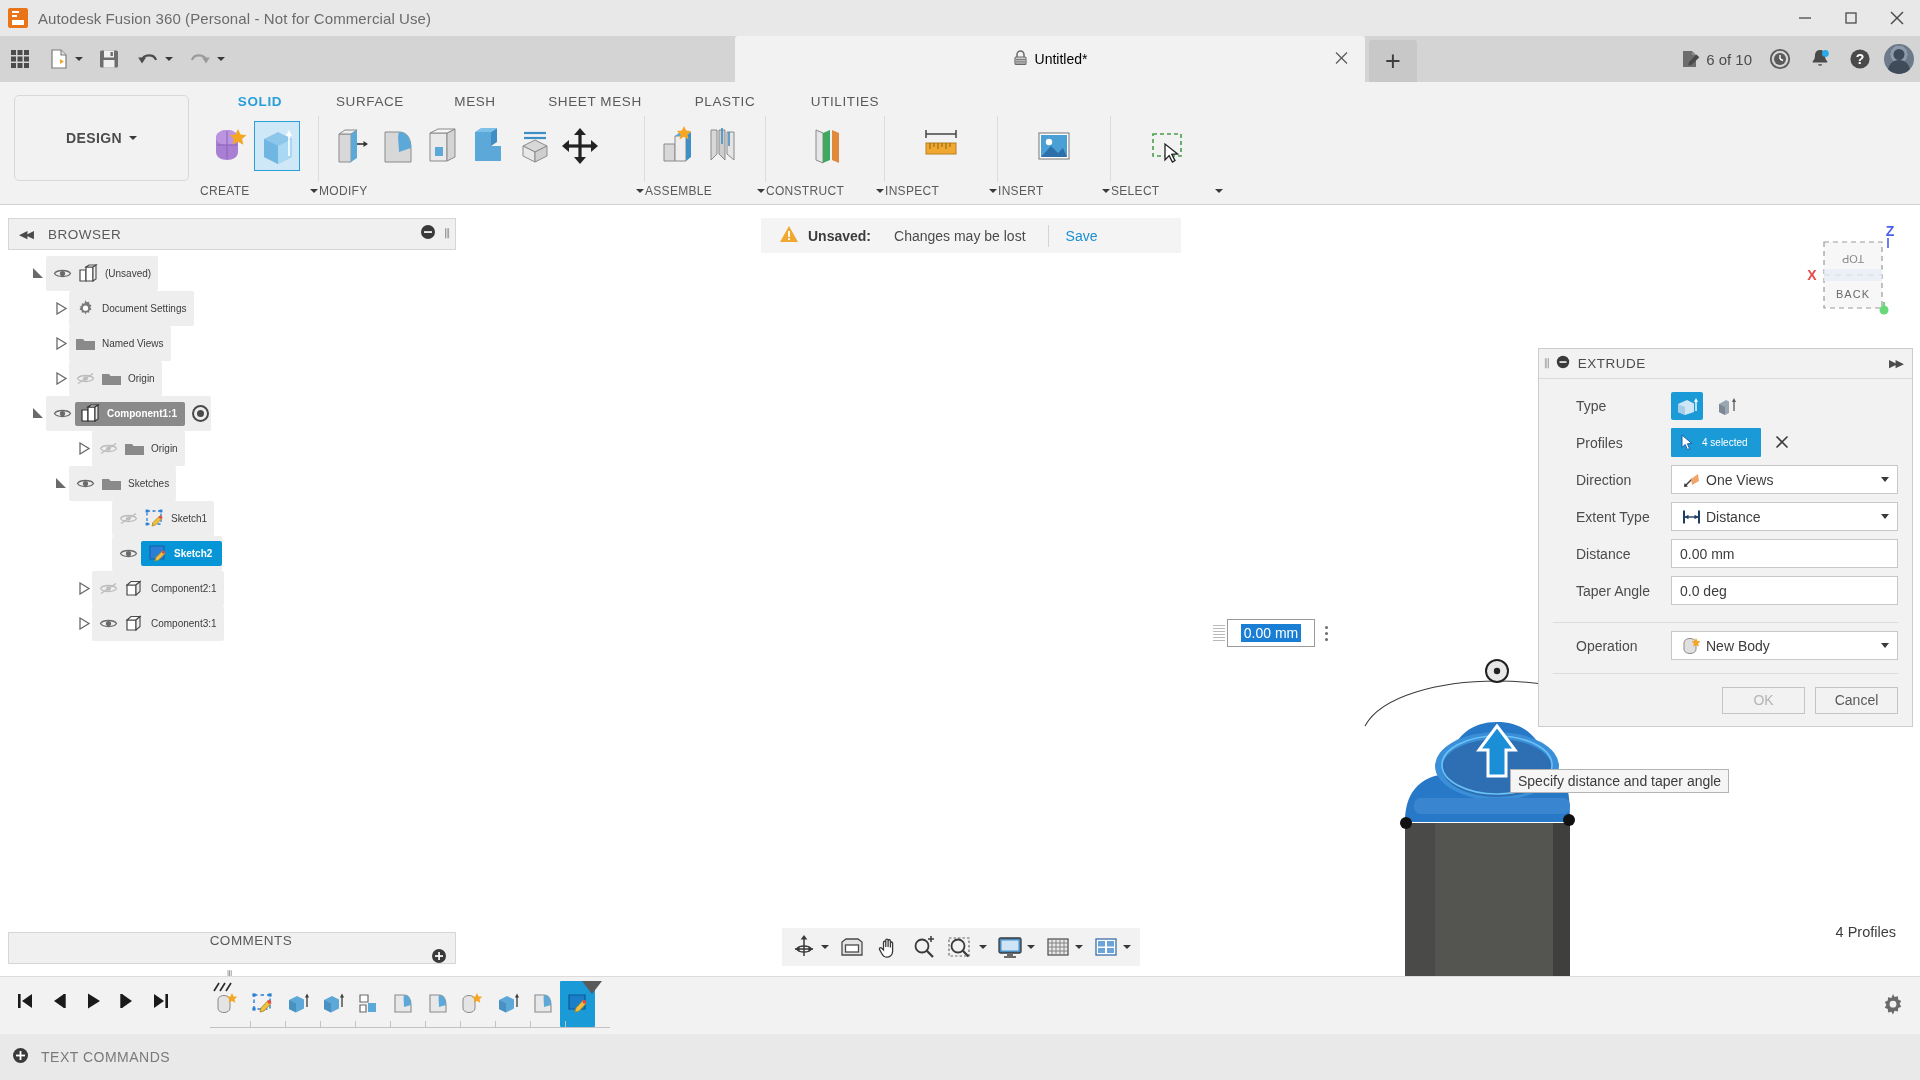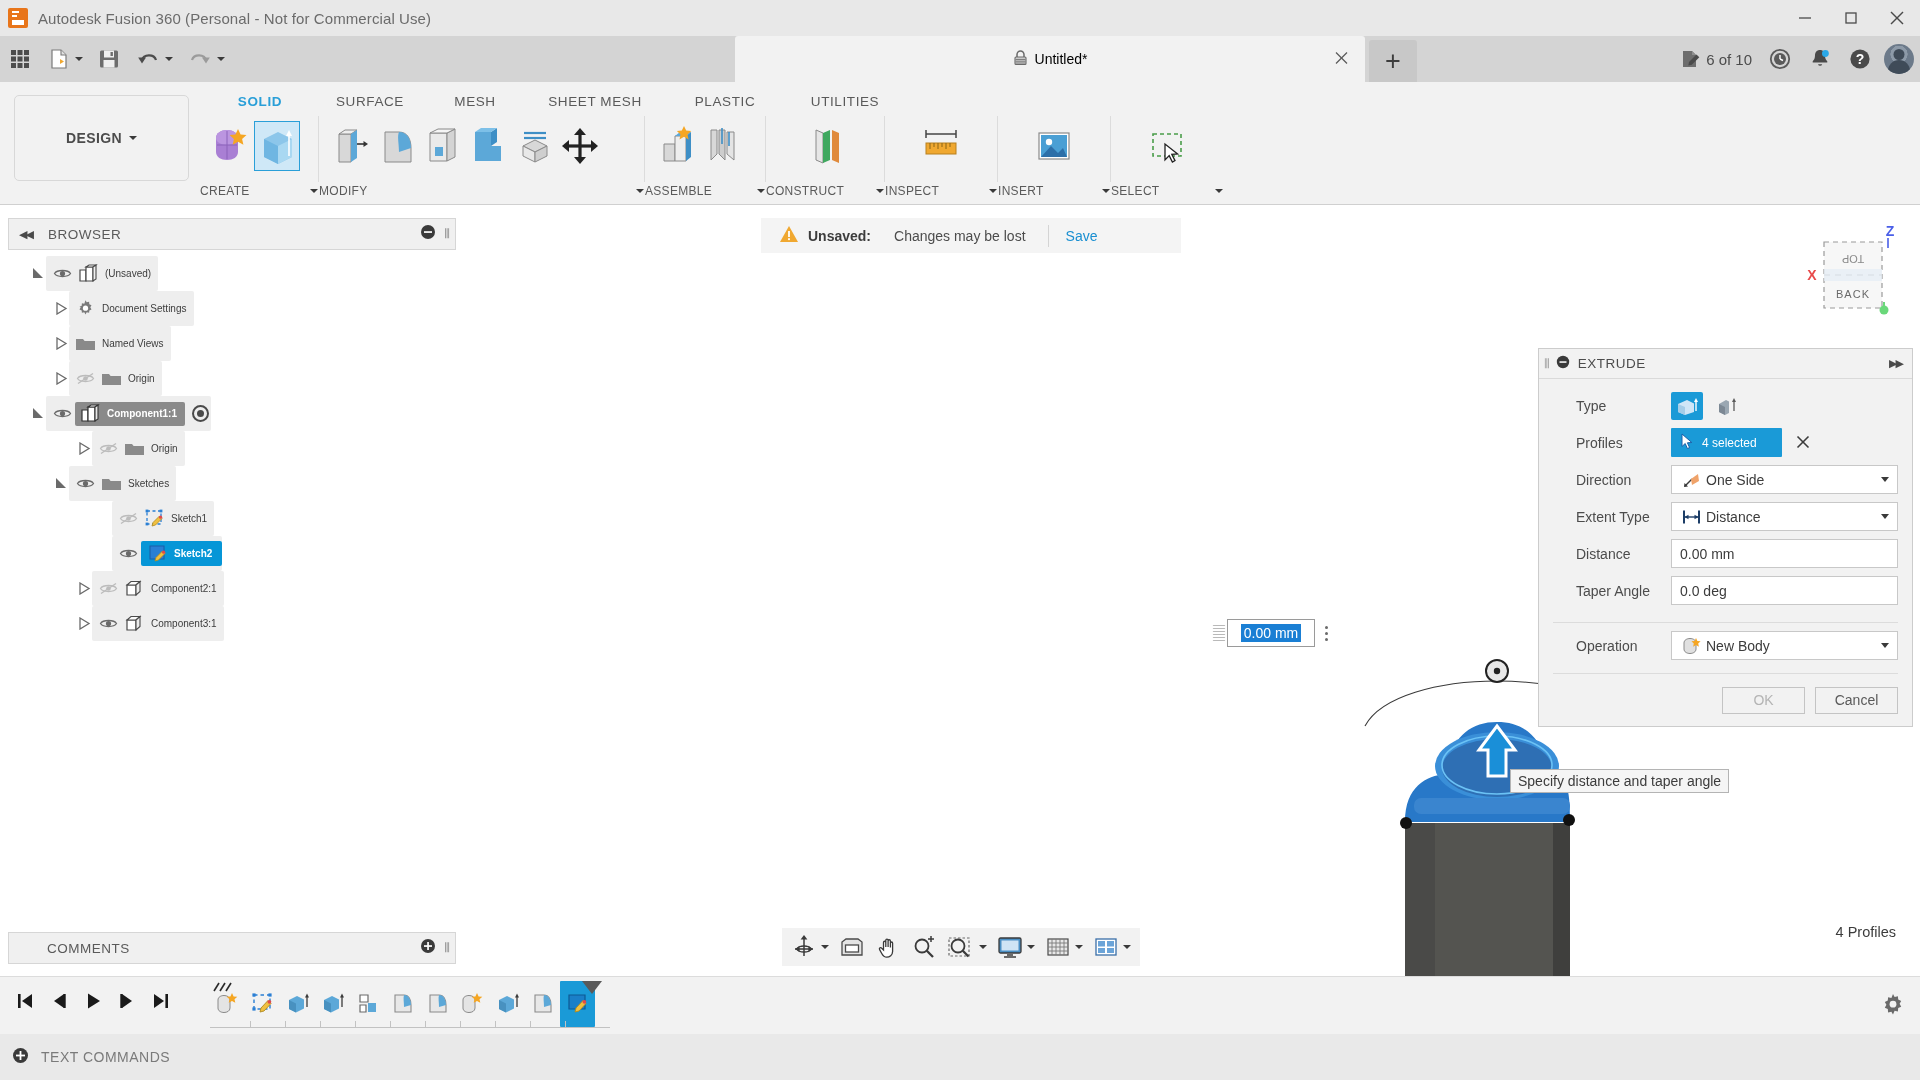--- a/index.html
+++ b/index.html
@@ -174,22 +174,22 @@
   .dlg-head .minus { margin-left:6px; }
   .dlg-head .dtitle { margin-left:8px; font-size:13.5px; color:#4c4c4c; letter-spacing:.5px; }
   .dlg-head .fwd { margin-left:auto; margin-right:10px; color:#4a4a4a; font-size:11px; letter-spacing:-2px;}
   .dlg-body { padding:8px 14px 6px 14px; }
   .frow { display:flex; align-items:center; height:37px; }
   .flabel { width:95px; font-size:14px; color:#4c4c4c; flex:none;margin-left:23px; }
   .fctrl { flex:1; display:flex; align-items:center; }
   .typebtn { width:32px;height:28px;display:flex;align-items:center;justify-content:center;border-radius:2px; }
   .typebtn.on { background:#1a9ad7; }
   .profbtn {
-    height:29px; background:#1a9ad7; color:#fff; font-size:12px;
-    display:flex; align-items:center; padding:0 25px 0 10px; border-radius:1px;
+    height:29px; background:#1a9ad7; color:#fff; font-size:10px;
+    display:flex; align-items:center; padding:0 13px 0 10px; border-radius:1px;
   }
   .profbtn .cur { margin-right:8px; }
   .xbtn { margin-left:14px; color:#3c3c3c; font-size:18px; line-height:1; }
   .sel-ctl {
     flex:1; height:29px; background:#fff; border:1px solid #c8c8c8;
     display:flex; align-items:center; padding:0 8px; font-size:14px; color:#3c3c3c;
   }
   .sel-ctl .sico { width:24px; display:flex; align-items:center; justify-content:center; flex:none;}
   .sel-ctl .stxt { margin-left:2px; }
   .sel-ctl .scar { margin-left:auto; width:0;height:0;border-left:4.5px solid transparent;border-right:4.5px solid transparent;border-top:5px solid #3a3a3a; }
@@ -208,21 +208,21 @@
   }
   .cursor-ext { position:absolute; left:1552px; top:772px; z-index:29; }
 
   .profiles-count {
     position:absolute; right:22px; top:930px; font-size:14.5px; color:#3c3c3c;
   }
 
   
   .comments {
     position:absolute; left:8px; top:932px; width:448px; height:32px;
-    background:#f0f0f0; border:1px solid #d6d6d6; display:flex; align-items:center;
+    background:#f0f0f0; border:1px solid #d6d6d6; display:flex; align-items:center;flex-direction:column;
   }
   .comments .ctitle { margin-left:38px; font-size:13.5px; color:#5a5a5a; letter-spacing:.5px;}
   .comments .cplus { margin-left:auto; margin-right:8px; }
   .comments .cgrip { margin-right:5px; color:#8a8a8a; font-size:13px; }
 
   
   .navbar { position:absolute; left:782px; top:928px; height:38px; display:flex; align-items:center; background:#f2f2f2; padding:0 4px; }
   .nbtn { height:34px; padding:0 5px; display:flex; align-items:center; border-radius:2px; }
   .ncaret { width:0;height:0;border-left:4px solid transparent;border-right:4px solid transparent;border-top:4px solid #3a3a3a; margin-left:4px;}
 
@@ -1011,21 +1011,21 @@
       <div class="frow">
         <span class="flabel">Direction</span>
         <span class="sel-ctl">
           <span class="sico">
             <svg width="18" height="16" viewBox="0 0 18 16">
                 <path d="M2 14 L9 7" stroke="#3a3a3a" stroke-width="1.4"></path>
                 <path d="M1 15l.5-4 3.5 3.5z" fill="#3a3a3a"></path>
                 <path d="M8 7 L15 2 L16 9 L9 13z" fill="#f0a36a"></path>
               </svg>
           </span>
-          <span class="stxt">One Side</span>
+          <span class="stxt">One Views</span>
           <span class="scar"></span>
         </span>
       </div>
 
       <div class="frow">
         <span class="flabel">Extent Type</span>
         <span class="sel-ctl">
           <span class="sico">
             <svg width="20" height="16" viewBox="0 0 20 16">
                 <line x1="2" y1="1.5" x2="2" y2="14.5" stroke="#1c3d66" stroke-width="2"></line>

